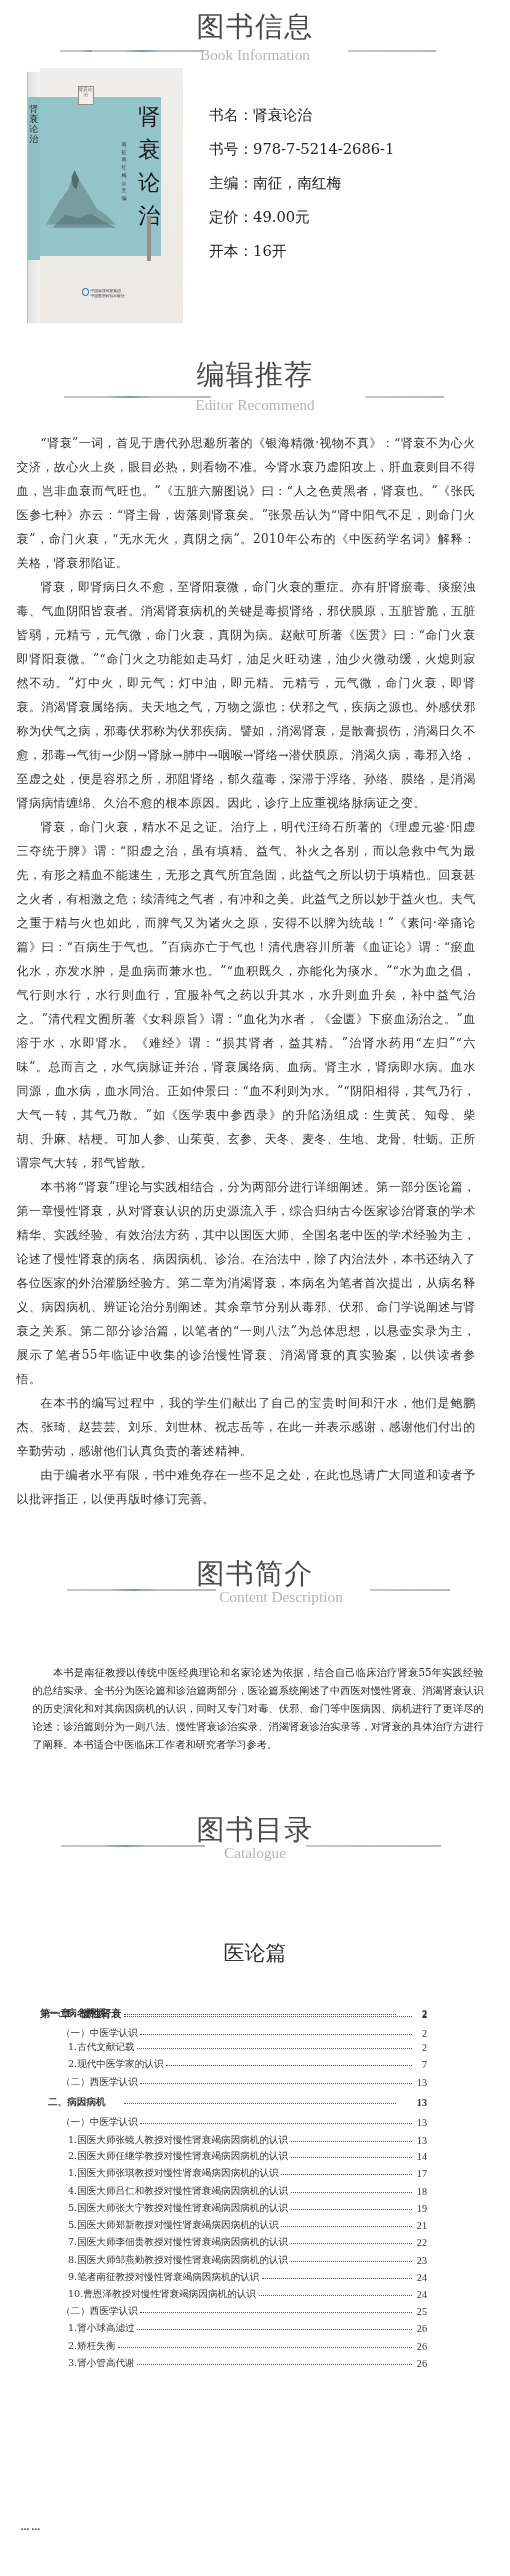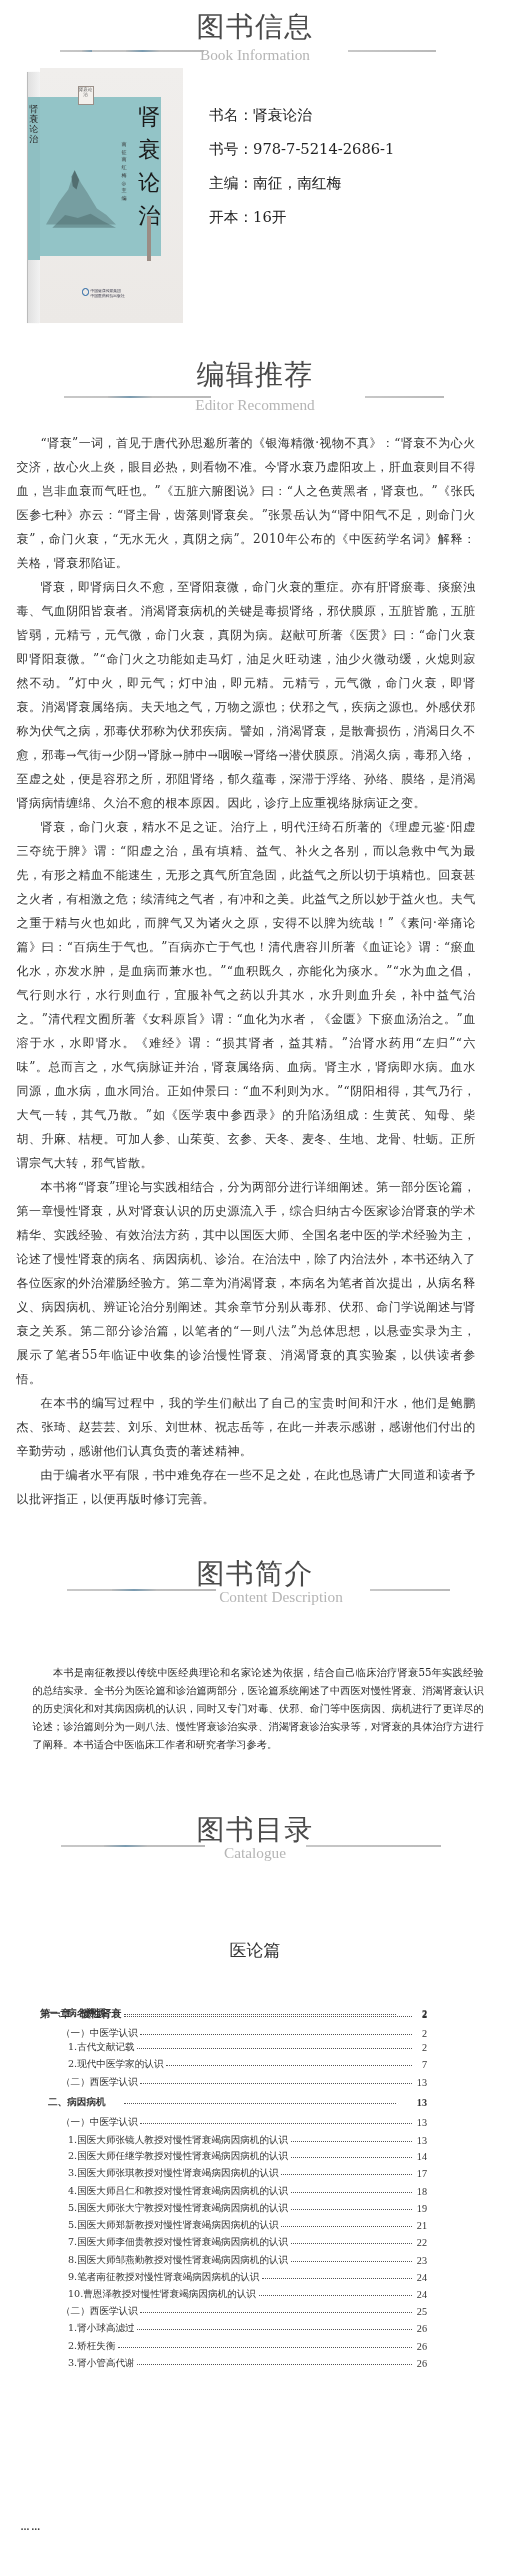--- a/index.html
+++ b/index.html
@@ -41,21 +41,21 @@
   .info .row span { display: inline-block; }
 
   .para { position: absolute; left: 16.6px; width: 459px; font-size: 12px; line-height: 24px; color: #333;
           text-align: justify; letter-spacing: 0.4px; }
   .para p { margin: 0; text-indent: 2em; }
 
   .desc { position: absolute; left: 16.6px; width: 483px; font-size: 10.2px; line-height: 18px; color: #2a2a2a;
           text-align: justify; }
   .desc p { margin: 16px; text-indent: 2em; }
 
-  .toc-title { position: absolute; left: 0; width: 510px; top: 1939px; text-align: center; font-size: 17px; color: #333; }
+  .toc-title { position: absolute; left: 0; width: 510px; top: 1939px; text-align: center; font-size: 21px; color: #333; }
   .toc { position: absolute; left: 0; top: 1968px; width: 510px; }
   .toc .entry { position: absolute; height: 18px; display: flex; align-items: center; font-size: 9.6px; color: #333; right: 83px; }
   .toc .entry .label { white-space: nowrap; padding-right: 2.6px; }
   .toc .entry .dots { flex: 1; border-bottom: 1.3px dotted #555; height: 0; margin-top: 3.8px; }
   .toc .entry .page { padding-left: 5.1px; font-family: "Liberation Serif", serif; font-size: 10.2px; min-width: 10.2px; text-align: right; }
   .toc .entry.l0 { left: 40px; font-weight: bold; font-size: 10.2px; font-family: "DejaVu Sans", sans-serif; }
   .toc .entry.l1 { left: 48px; font-weight: bold; font-size: 9.6px; font-family: "DejaVu Sans", sans-serif; gap: 16px; }
   .toc .entry.l2 { left: 61px; }
   .toc .entry.l3 { left: 68px; }
 
@@ -94,20 +94,21 @@
       <div>中国健康传媒集团</div>
       <div>中国医药科技出版社</div>
     </div>
   </div>
 </div>
 
 <div class="info">
   <div class="row"><span>书名：</span><span>肾衰论治</span></div>
   <div class="row"><span>书号：</span><span>978-7-5214-2686-1</span></div>
   <div class="row"><span>主编：</span><span>南征，南红梅</span></div>
+  <div class="row"><span>定价：</span><span>49.00元</span></div>
   <div class="row"><span>开本：</span><span>16开</span></div>
 </div>
 
 <div class="sec-head" style="top:356px;">
   <div class="zh">编辑推荐</div>
   <div class="line left" style="left:64px;width:147px;top:40px;"></div>
   <div class="line" style="left:365px;width:79px;top:40px;"></div>
   <div class="en" style="top:40px;">Editor Recommend</div>
 </div>
 
@@ -184,21 +185,21 @@
       <span class="label">1.国医大师张镜人教授对慢性肾衰竭病因病机的认识</span>
       <span class="dots"></span>
       <span class="page">13</span>
     </div>
   <div class="entry l3" style="top:179px;">
       <span class="label">2.国医大师任继学教授对慢性肾衰竭病因病机的认识</span>
       <span class="dots"></span>
       <span class="page">14</span>
     </div>
   <div class="entry l3" style="top:196px;">
-      <span class="label">3.国医大师张琪教授对慢性肾衰竭病因病机的认识</span>
+      <span class="label">1.国医大师张琪教授对慢性肾衰竭病因病机的认识</span>
       <span class="dots"></span>
       <span class="page">17</span>
     </div>
   <div class="entry l3" style="top:214px;">
       <span class="label">4.国医大师吕仁和教授对慢性肾衰竭病因病机的认识</span>
       <span class="dots"></span>
       <span class="page">18</span>
     </div>
   <div class="entry l3" style="top:231px;">
       <span class="label">5.国医大师张大宁教授对慢性肾衰竭病因病机的认识</span>

